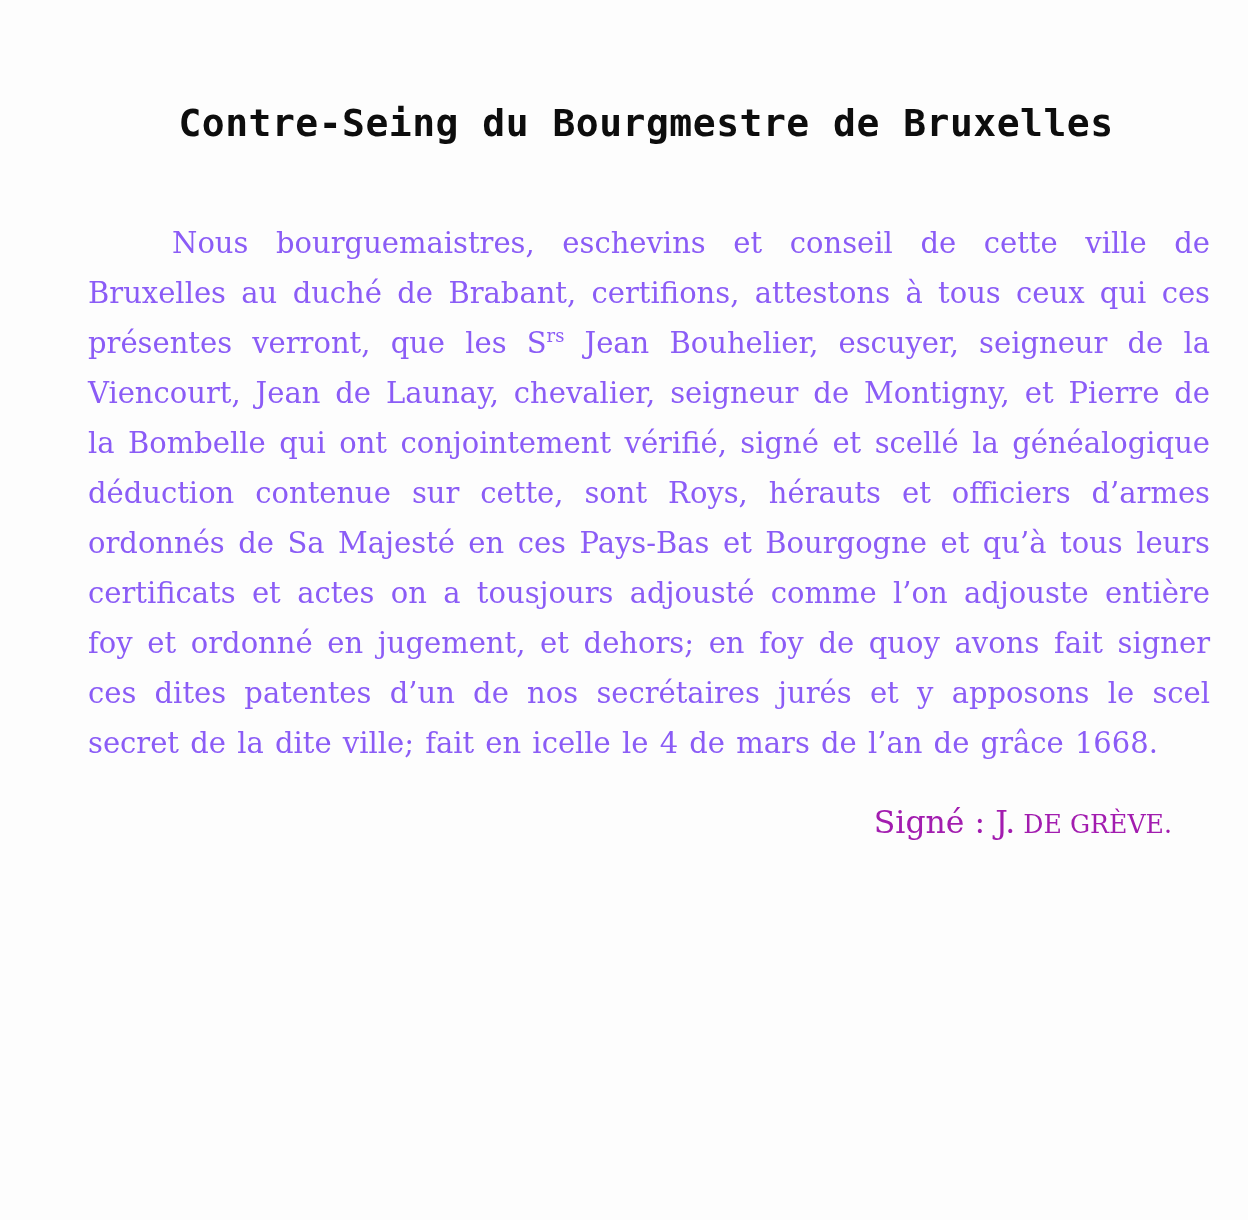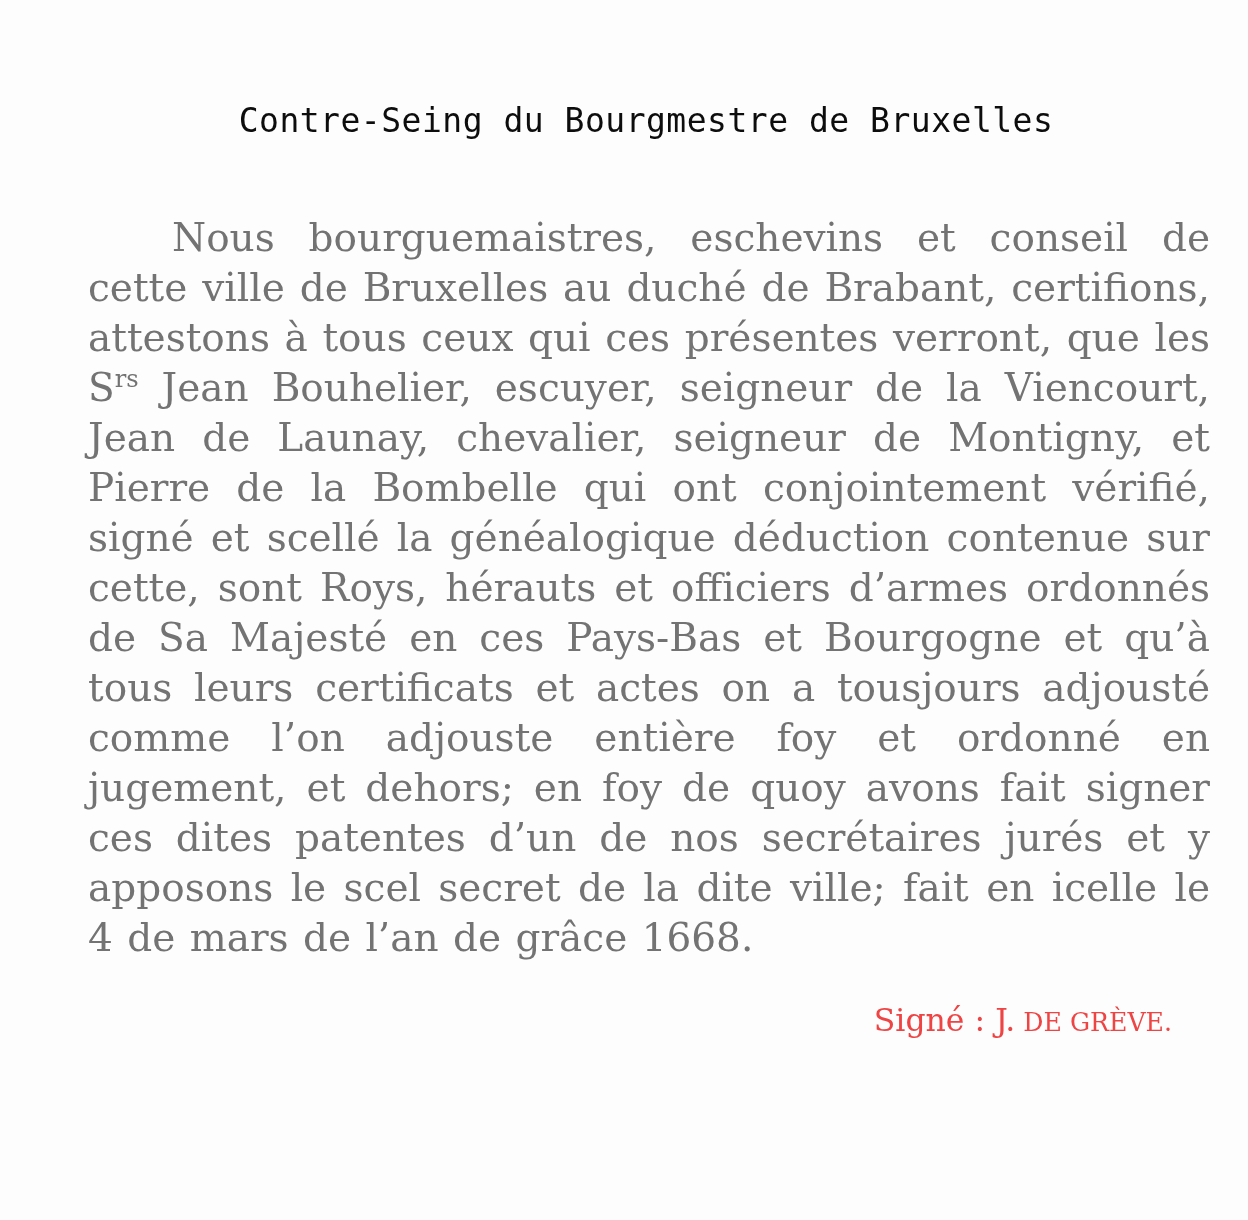--- a/index.html
+++ b/index.html
@@ -21,56 +21,56 @@
     background: #fdfdfd;
     box-sizing: border-box;
     padding: 0;
   }
   .title-block {
     text-align: center;
     padding-top: 104px;
   }
   .title-line {
     font-family: "DejaVu Sans Mono", monospace;
-    font-weight: normal;
-    font-size: 33px;
+    font-weight: bold;
+    font-size: 38px;
     letter-spacing: 0.5px;
     color: #0d0d0d;
     line-height: 1.0;
     padding-left: 44px;
   }
   .title-line-1 {
     margin-bottom: 26px;
   }
   .body-block {
     margin-top: 76px;
     padding-left: 88px;
     padding-right: 38px;
   }
   .body-text {
     font-family: "DejaVu Serif", serif;
-    font-size: 39px;
+    font-size: 29px;
     line-height: 50px;
     text-align: justify;
     text-indent: 84px;
-    color: #737373;
+    color: #8b5cf6;
     word-spacing: 2px;
   }
   .sup {
     font-size: 0.62em;
     vertical-align: super;
     line-height: 0;
   }
   .signature-block {
     margin-top: 36px;
     padding-right: 76px;
     text-align: right;
     font-family: "DejaVu Serif", serif;
     font-size: 31.5px;
-    color: #ef4444;
+    color: #a21caf;
   }
   .sig-name-small {
     font-size: 0.80em;
   }
   .nowrap { white-space: nowrap; }
 </style>
 </head>
 <body>
 
 <div class="page">

